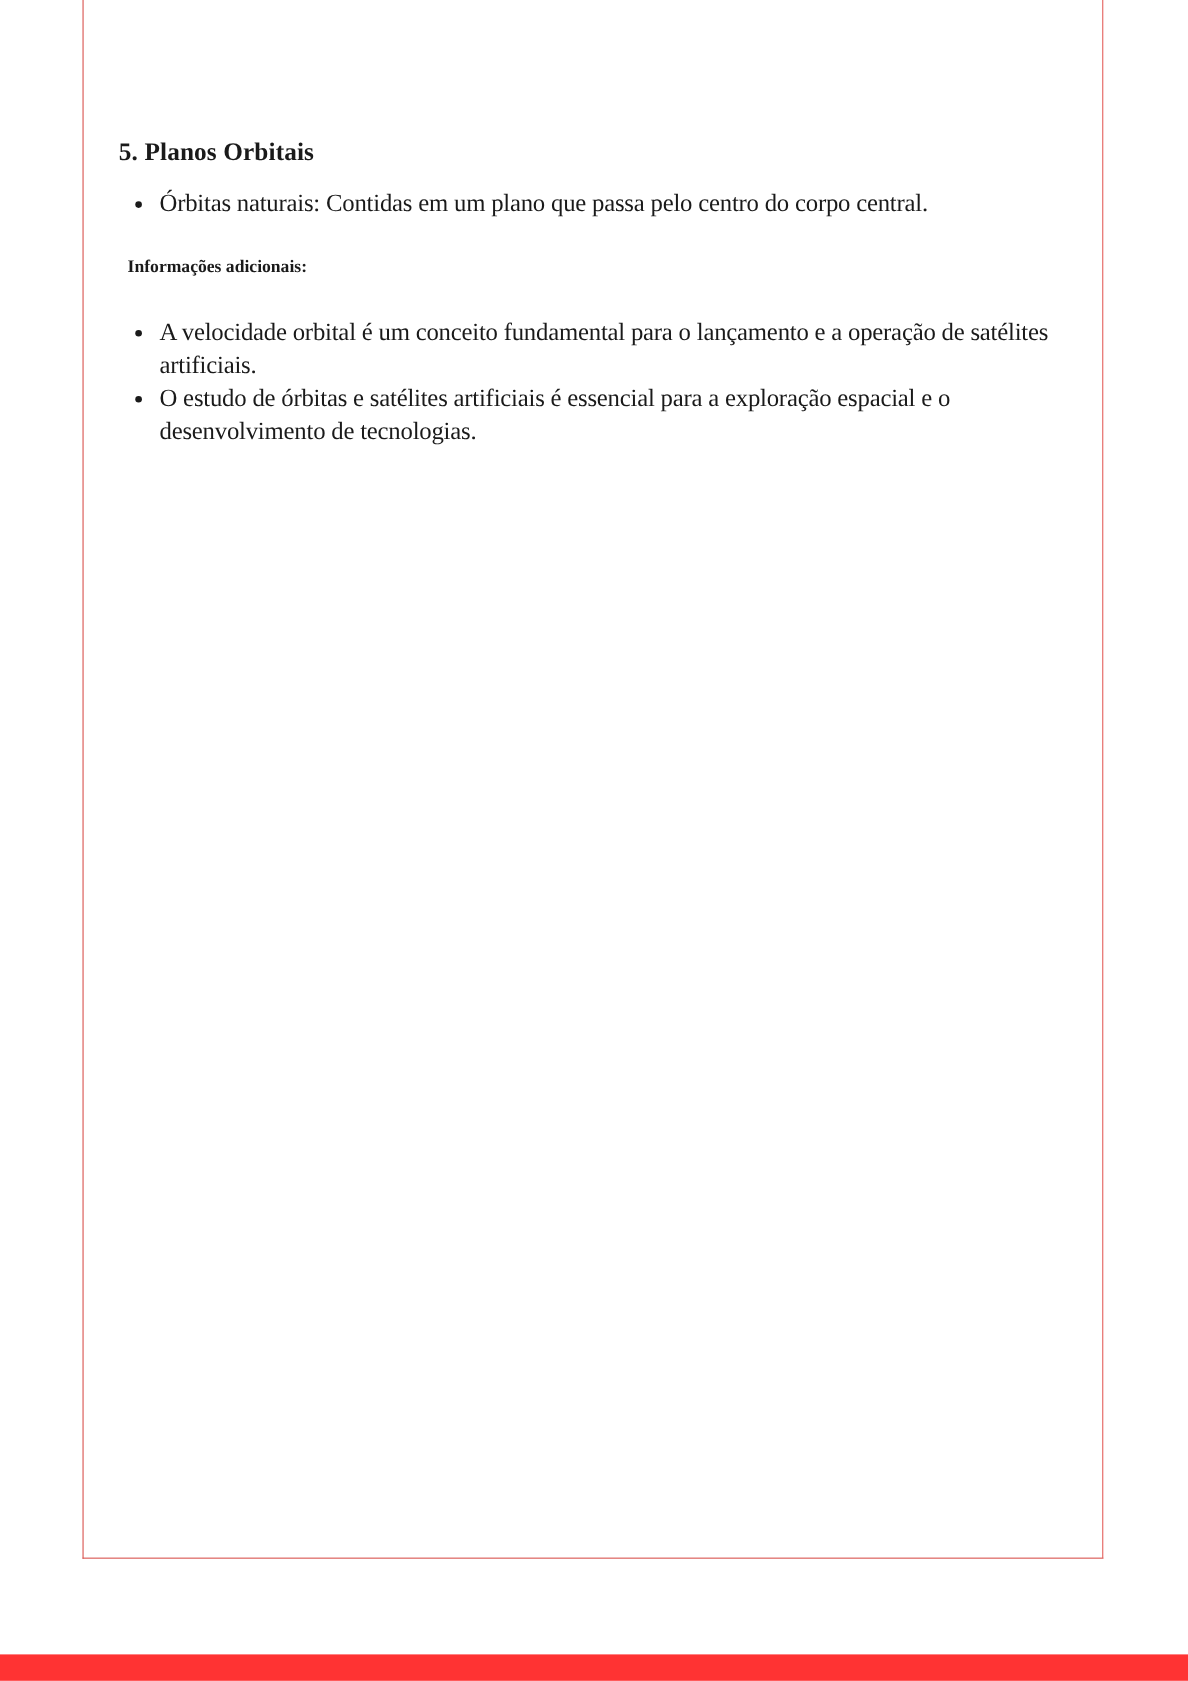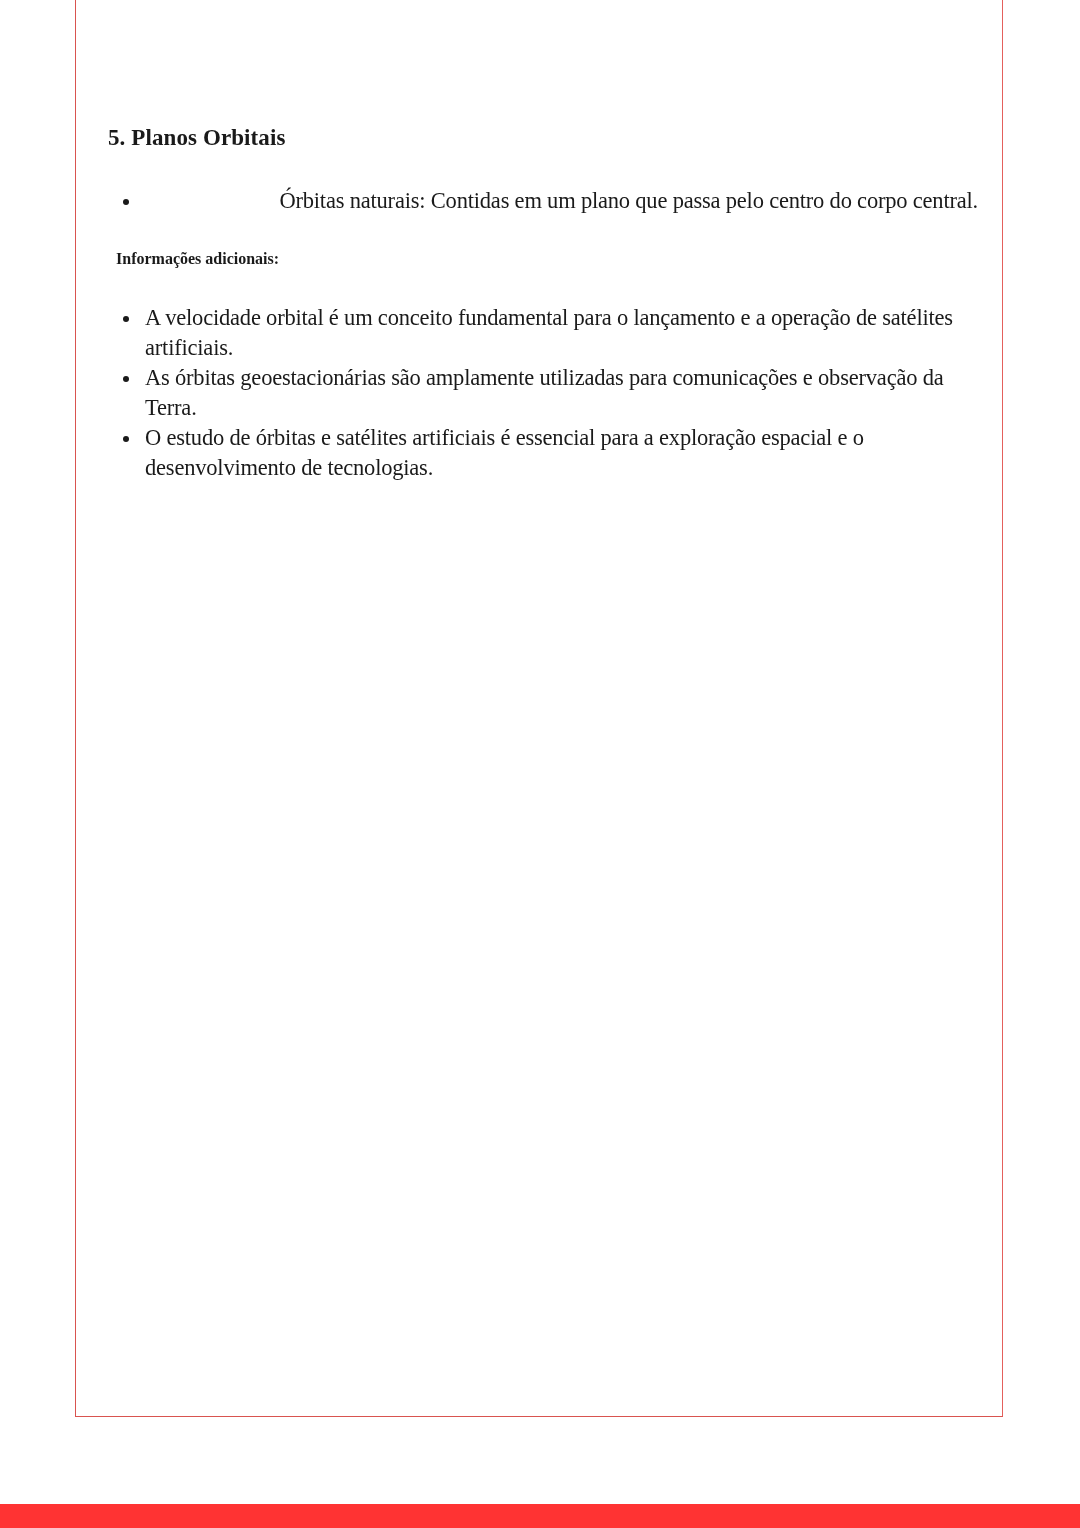--- a/index.html
+++ b/index.html
@@ -24,21 +24,21 @@
     h3 { font-size: 16px; font-weight: bold; margin: 8px; line-height: 32px; }
     ul { margin: 0; padding-left: 37px; list-style: none; }
     li {
       font-size: 22.5px; line-height: 30px; position: relative;
       letter-spacing: -0.2px;
     }
     li::before {
       content: ""; position: absolute; left: -22px; top: 13px;
       width: 6px; height: 6px; border-radius: 50%; background: #1a1a1a;
     }
-    .sec1 { margin-top: 32px; text-align: right; }
+    .sec1 { margin-top: 16px; }
     .h-add { margin-top: 27px; }
     .list2 { margin-top: 28px; }
     .bottom-bar {
       position: absolute; left: 0; top: 1504px; width: 1080px; height: 24px;
       background: #ff3333;
     }
   </style>
 </head>
 <body>
 
@@ -46,18 +46,17 @@
 
 <div class="content">
   <h2>5. Planos Orbitais</h2>
   <ul class="sec1">
     <li>Órbitas naturais: Contidas em um plano que passa pelo centro do corpo central.</li>
   </ul>
 
   <h3 class="h-add">Informações adicionais:</h3>
   <ul class="list2">
     <li>A velocidade orbital é um conceito fundamental para o lançamento e a operação de satélites artificiais.</li>
-    <li>As órbitas geoestacionárias são amplamente utilizadas para comunicações e observação da Terra.</li>
     <li>O estudo de órbitas e satélites artificiais é essencial para a exploração espacial e o desenvolvimento de tecnologias.</li>
   </ul>
 </div>
 
 <div class="bottom-bar"></div>
 
 </body></html>

